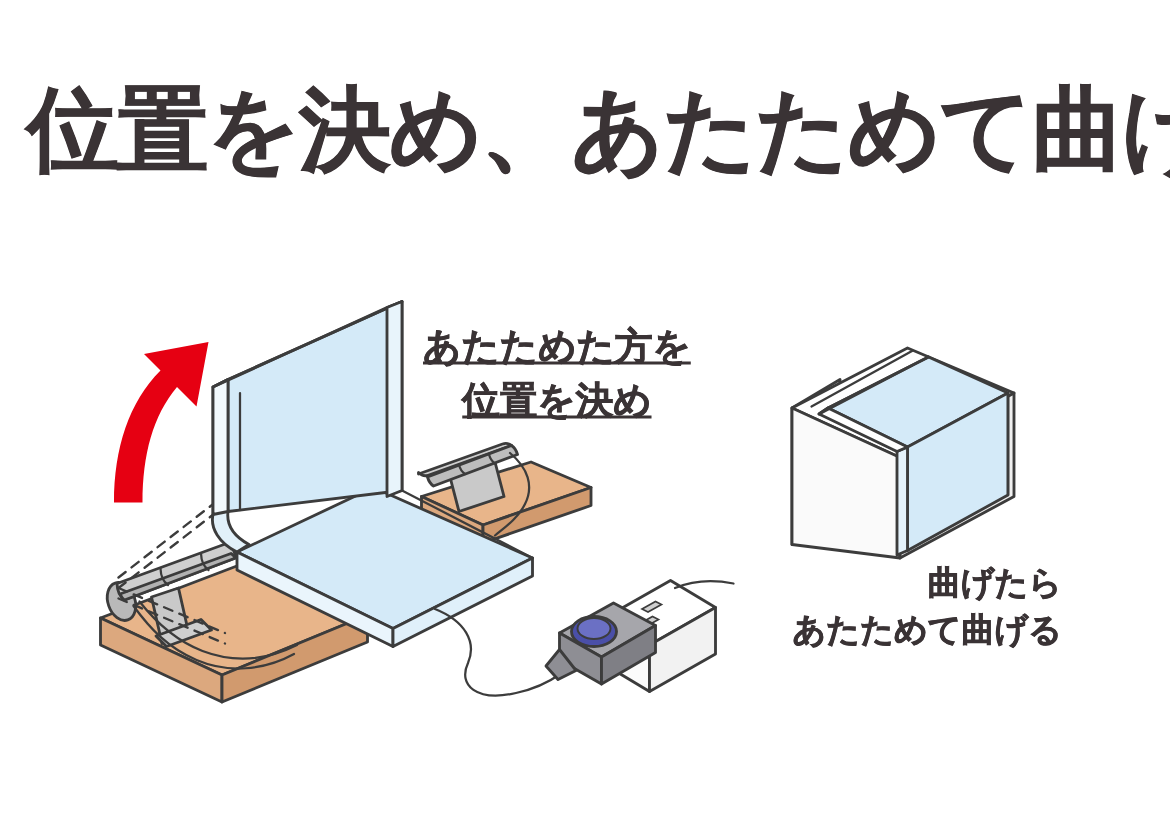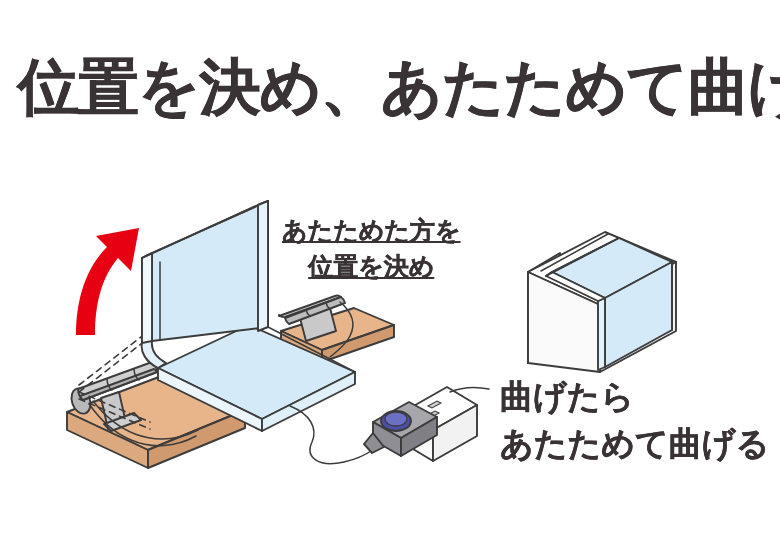--- a/index.html
+++ b/index.html
@@ -61,22 +61,22 @@
   #caption-left {
     left: 282px;
     top: 213px;
     font-size: 25px;
     text-align: center;
     text-decoration: underline;
   }
   #caption-right {
     left: 500px;
     top: 374px;
-    font-size: 33px;
-    text-align: left;
+    font-size: 22px;
+    text-align: right;
     width: 208px;
   }
   .caption-line { display: block; }
 
   
   .art {
     position: absolute;
     left: 0; top: 0;
     width: 780px;
     height: 557px;

